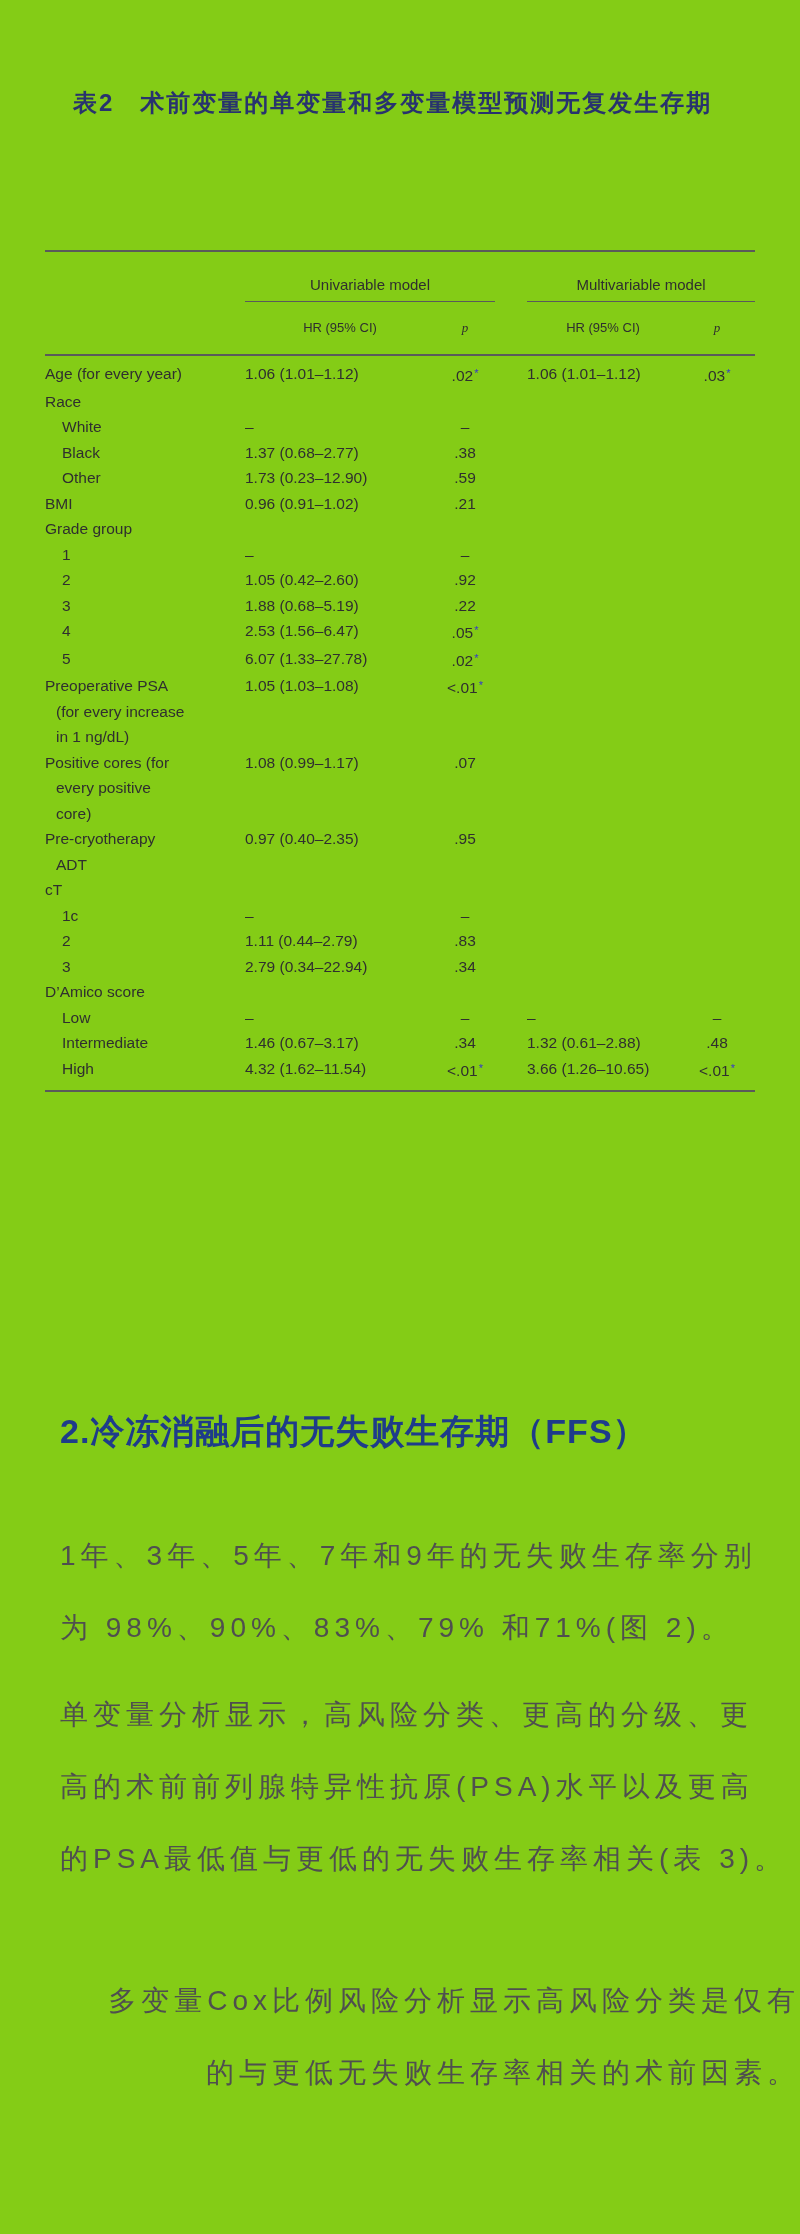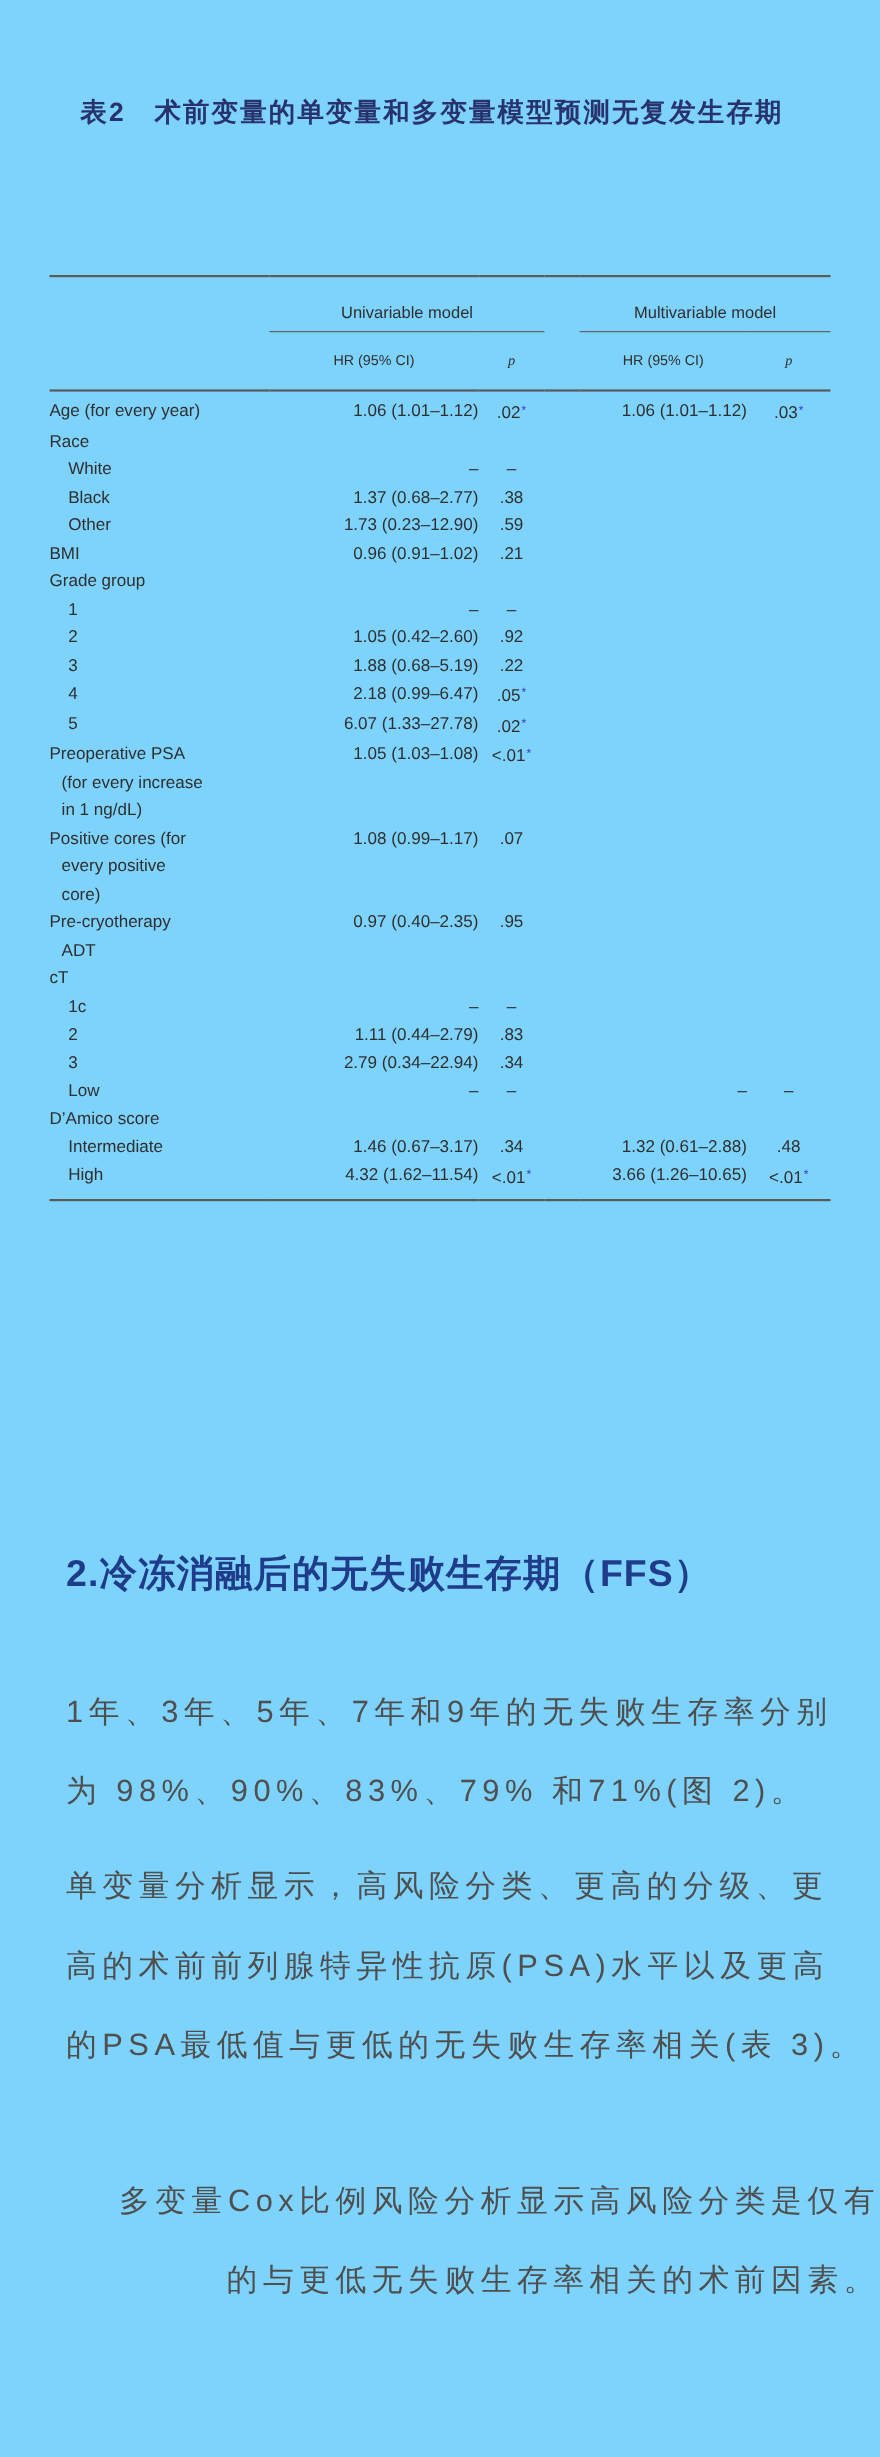--- a/index.html
+++ b/index.html
@@ -1,19 +1,19 @@
 <!DOCTYPE html>
 <html><head>
 <meta charset="utf-8">
 <style>
   * { margin:0; padding:0; box-sizing:border-box; }
   html,body { background:#ffffff; }
   body { font-family:"Liberation Sans","DejaVu Sans",sans-serif; }
   .doc {
-    position:relative; width:800px; height:2234px; background:#7dd3fc;
+    position:relative; width:800px; height:2234px; background:#84cc16;
     overflow:hidden;
   }
 
   
   .table-caption {
     position:absolute; left:73px; top:88px;
     font-size:24px; font-weight:700; letter-spacing:2px;
     color:#28336e; line-height:30px; white-space:nowrap;
   }
   .table-caption .cap-tag { margin-right:26px; }
@@ -42,21 +42,21 @@
     font-weight:400; font-size:13px; color:#2f2f2f;
     border-bottom:2px solid #5a5a5a;
   }
   .p-italic { font-style:italic; font-family:"Liberation Serif","DejaVu Serif",serif; }
 
   tbody td {
     vertical-align:top; line-height:25.5px; padding:0;
   }
   tbody tr.first-row td { padding-top:5px; }
   tbody tr.last-row td  { padding-bottom:7px; border-bottom:2px solid #5a5a5a; }
-  td.c-hr { text-align:right; }
+  td.c-hr { text-align:left; }
   td.c-p  { text-align:center; }
   .lbl {
     white-space:pre-line;
     padding-left:11px; text-indent:-11px;  
   }
   .lbl.ind { padding-left:28px; text-indent:-11px; }
   .star {
     color:#3434d3; font-size:11px; vertical-align:4px; margin-left:1px;
   }
 
@@ -217,21 +217,21 @@
             <td class="c-hr">1.88 (0.68–5.19)</td>
             <td class="c-p">.22</td>
             <td class="c-gap"></td>
             <td class="c-hr"></td>
             <td class="c-p"></td>
           </tr>
           <tr>
             <td>
               <div class="lbl ind">4</div>
             </td>
-            <td class="c-hr">2.18 (0.99–6.47)</td>
+            <td class="c-hr">2.53 (1.56–6.47)</td>
             <td class="c-p">.05<span class="star">*</span></td>
             <td class="c-gap"></td>
             <td class="c-hr"></td>
             <td class="c-p"></td>
           </tr>
           <tr>
             <td>
               <div class="lbl ind">5</div>
             </td>
             <td class="c-hr">6.07 (1.33–27.78)</td>
@@ -310,37 +310,37 @@
               <div class="lbl ind">3</div>
             </td>
             <td class="c-hr">2.79 (0.34–22.94)</td>
             <td class="c-p">.34</td>
             <td class="c-gap"></td>
             <td class="c-hr"></td>
             <td class="c-p"></td>
           </tr>
           <tr>
             <td>
+              <div class="lbl">D’Amico score</div>
+            </td>
+            <td class="c-hr"></td>
+            <td class="c-p"></td>
+            <td class="c-gap"></td>
+            <td class="c-hr"></td>
+            <td class="c-p"></td>
+          </tr>
+          <tr>
+            <td>
               <div class="lbl ind">Low</div>
             </td>
             <td class="c-hr">–</td>
             <td class="c-p">–</td>
             <td class="c-gap"></td>
             <td class="c-hr">–</td>
             <td class="c-p">–</td>
-          </tr>
-          <tr>
-            <td>
-              <div class="lbl">D’Amico score</div>
-            </td>
-            <td class="c-hr"></td>
-            <td class="c-p"></td>
-            <td class="c-gap"></td>
-            <td class="c-hr"></td>
-            <td class="c-p"></td>
           </tr>
           <tr>
             <td>
               <div class="lbl ind">Intermediate</div>
             </td>
             <td class="c-hr">1.46 (0.67–3.17)</td>
             <td class="c-p">.34</td>
             <td class="c-gap"></td>
             <td class="c-hr">1.32 (0.61–2.88)</td>
             <td class="c-p">.48</td>

